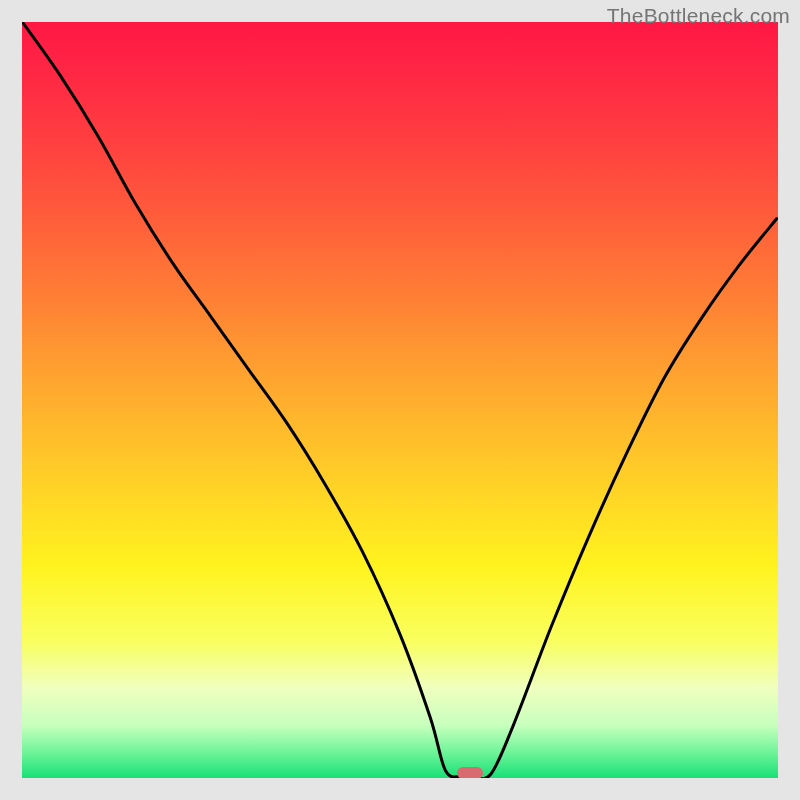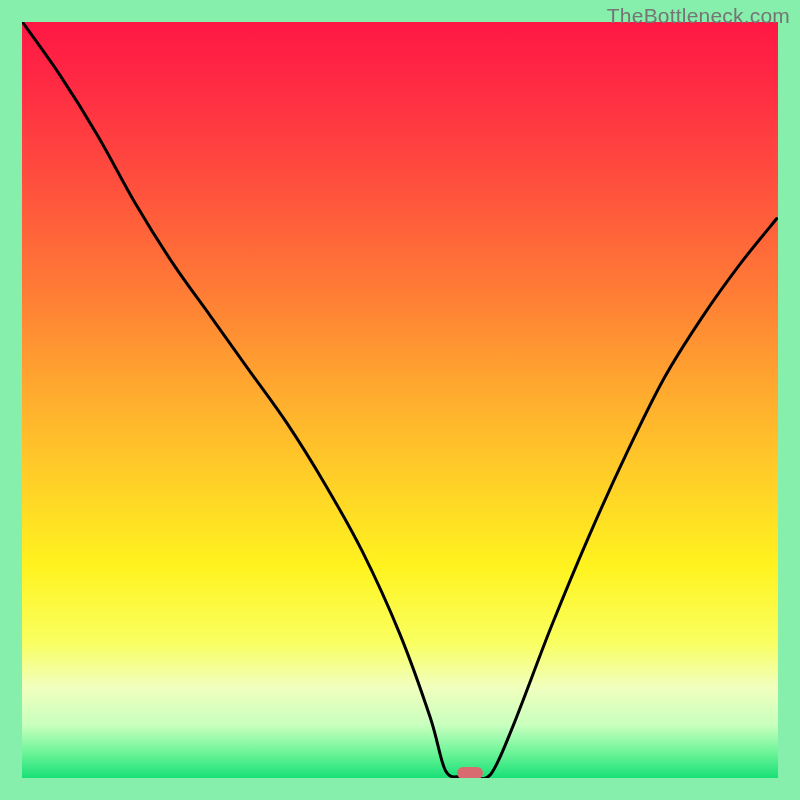--- a/index.html
+++ b/index.html
@@ -8,21 +8,21 @@
     width: 800px;
     height: 800px;
     background: #000;
     overflow: hidden;
     font-family: Arial, Helvetica, sans-serif;
   }
   .frame {
     position: relative;
     width: 800px;
     height: 800px;
-    background: #86efac;
+    background: #e5e5e5;
   }
   .watermark {
     position: absolute;
     top: 4px;
     right: 10px;
     color: #757575;
     font-size: 21px;
     font-weight: 400;
     letter-spacing: 0.2px;
     z-index: 50;

